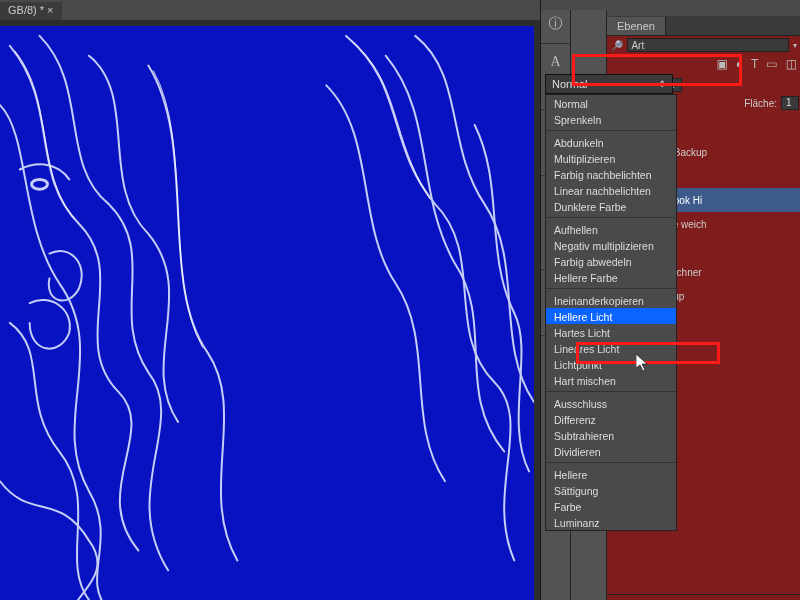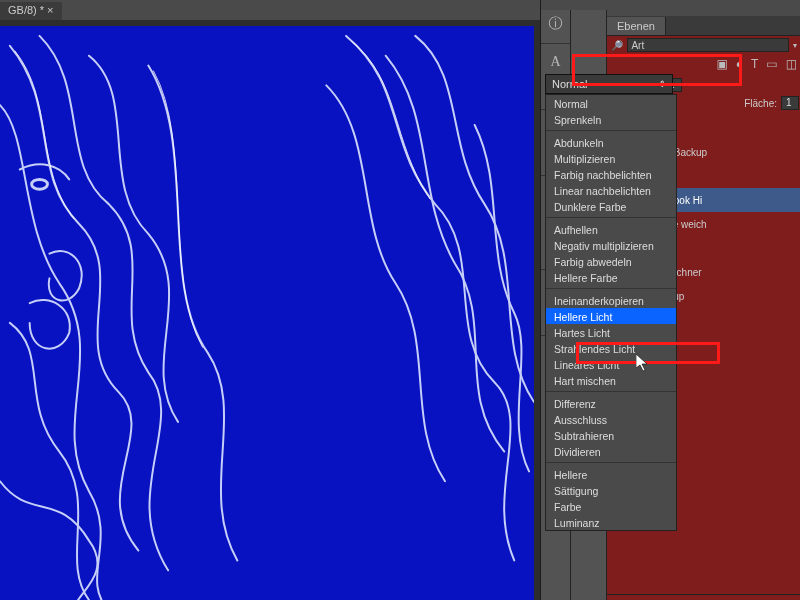--- a/index.html
+++ b/index.html
@@ -212,26 +212,26 @@
           <div class="item">Dunklere Farbe</div>
           <div class="grp-sep"></div>
           <div class="item">Aufhellen</div>
           <div class="item">Negativ multiplizieren</div>
           <div class="item">Farbig abwedeln</div>
           <div class="item">Hellere Farbe</div>
           <div class="grp-sep"></div>
           <div class="item">Ineinanderkopieren</div>
           <div class="item hl">Hellere Licht</div>
           <div class="item">Hartes Licht</div>
-          <div class="item">Strahlendes Licht</div>
           <div class="item">Lineares Licht</div>
+          <div class="item">Lichtpunkt</div>
           <div class="item">Hart mischen</div>
           <div class="grp-sep"></div>
+          <div class="item">Ausschluss</div>
           <div class="item">Differenz</div>
-          <div class="item">Ausschluss</div>
           <div class="item">Subtrahieren</div>
           <div class="item">Dividieren</div>
           <div class="grp-sep"></div>
           <div class="item">Hellere</div>
           <div class="item">Sättigung</div>
           <div class="item">Farbe</div>
           <div class="item">Luminanz</div>
         </div>
     </div>
 

